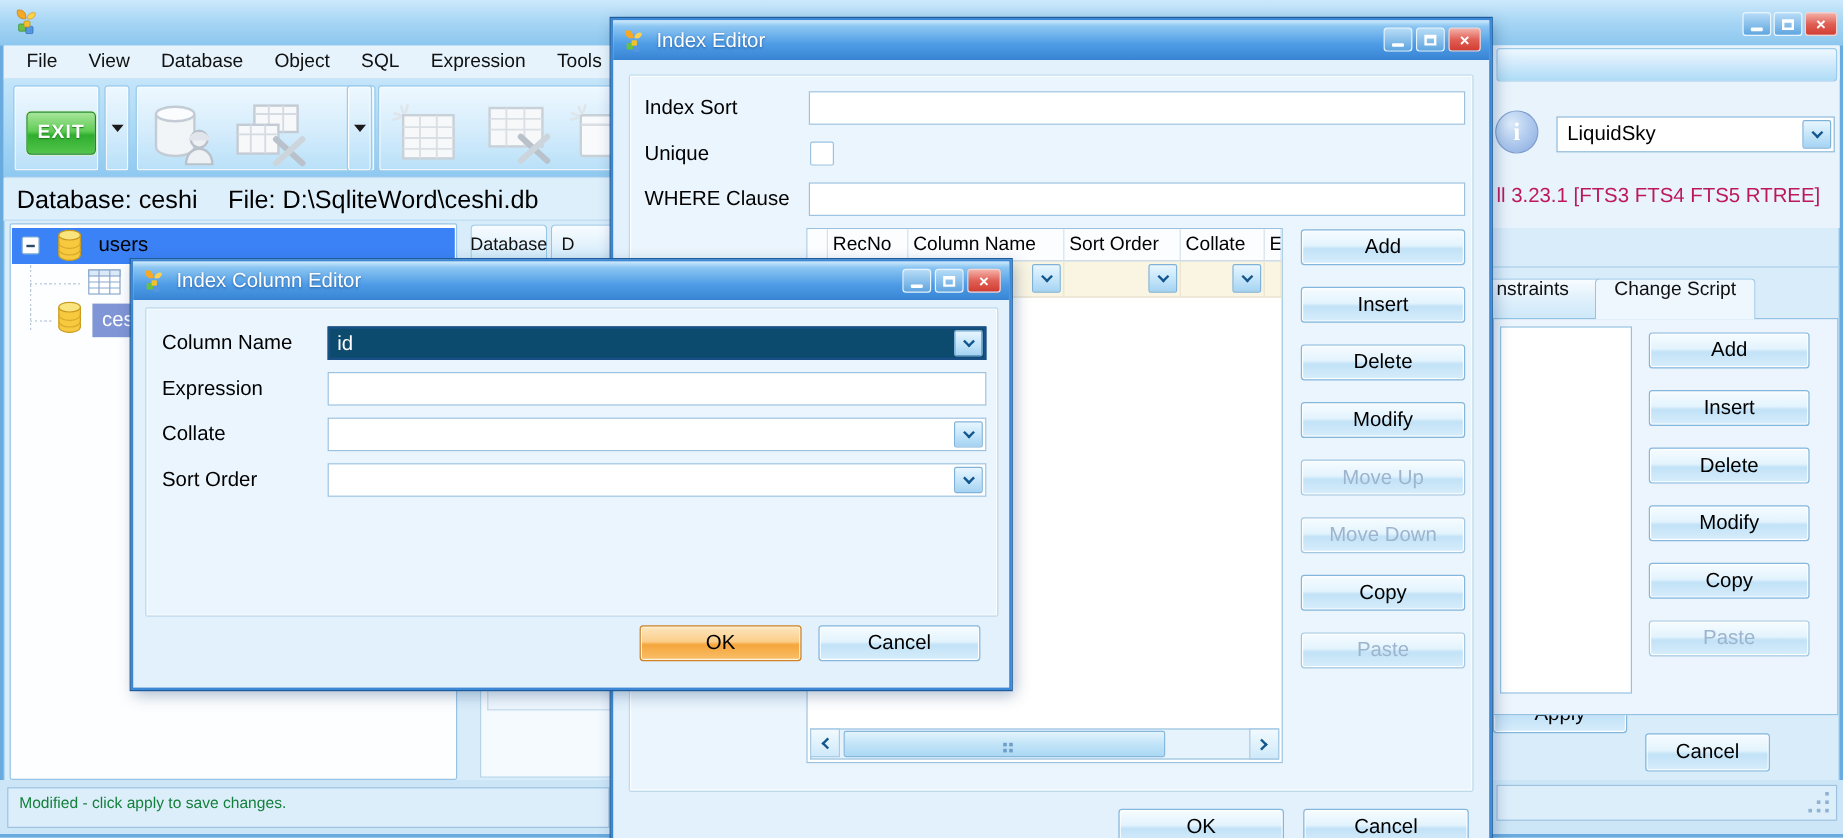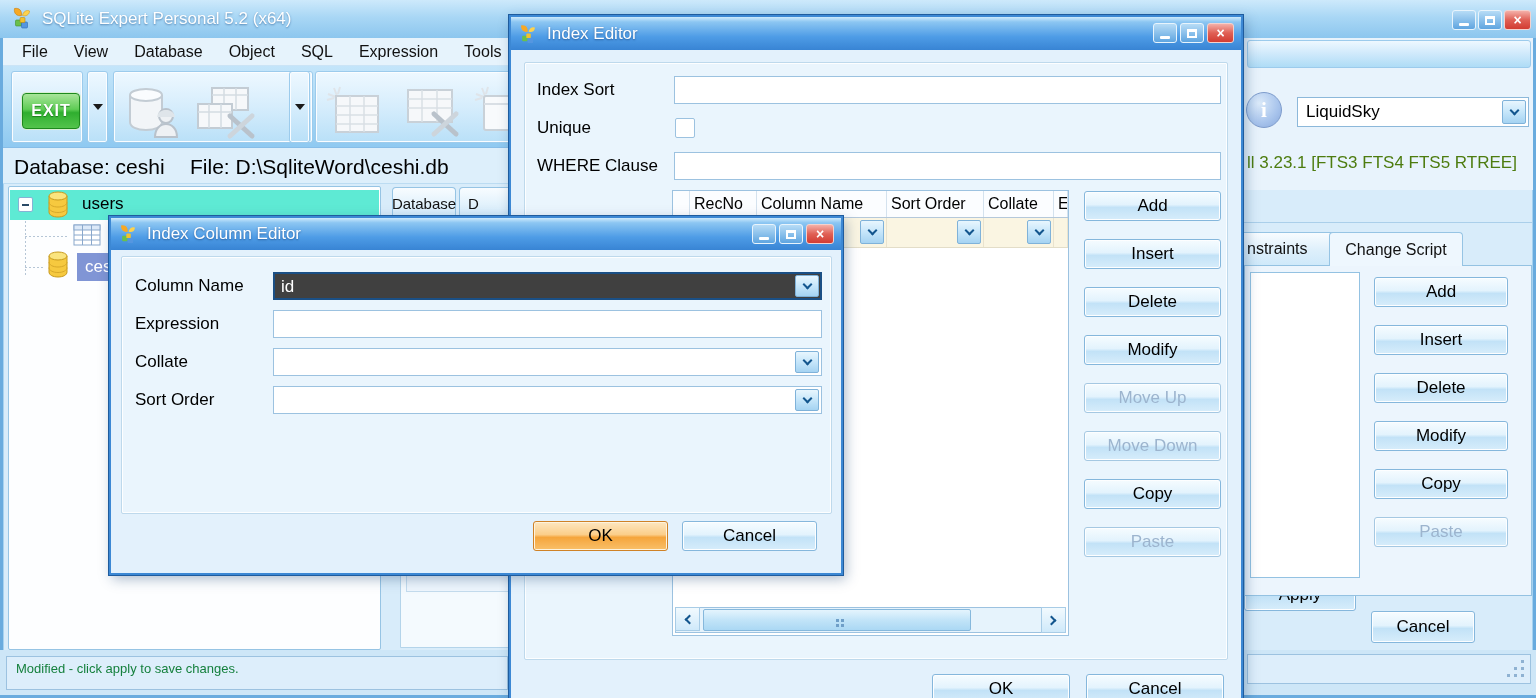--- a/index.html
+++ b/index.html
@@ -43,21 +43,21 @@
     display:flex; align-items:center; justify-content:center; text-shadow:0 1px 1px #1d7a1d; }
   .ticon { position:absolute; top:14px; }
 
   #infobar { left:3px; top:148px; width:1240px; height:36px; background:#ddeffb;
     border-bottom:1px solid #bcdcf2; }
   #infobar span { position:absolute; top:7px; font-size:21px; color:#000; }
 
   
   #tree-panel { left:8px; top:186px; width:373px; height:464px; background:#fdfeff;
     border:1px solid #96c4e4; border-radius:2px; }
-  #row-users { position:absolute; left:1px; top:3px; width:369px; height:30px; background:#5eead4; }
+  #row-users { position:absolute; left:1px; top:3px; width:369px; height:30px; background:#3b82f6; }
   .expander { position:absolute; left:9px; top:10px; width:15px; height:15px; background:#fff;
     border:1px solid #86b2d4; border-radius:2px; }
   .expander::after { content:""; position:absolute; left:3px; top:6px; width:7px; height:1.5px; background:#2a4a66; }
   .treeline-v { position:absolute; left:16px; top:26px; width:1px; height:62px;
     background:repeating-linear-gradient(180deg,#b6c6d6 0 2px,transparent 2px 4px); }
   .treeline-h { position:absolute; height:1px;
     background:repeating-linear-gradient(90deg,#b6c6d6 0 2px,transparent 2px 4px); }
   .tree-label { font-size:17px; color:#000; }
   #ceshi-sel { position:absolute; left:68px; top:66px; width:72px; height:28px; background:#8095d5;
     display:flex; align-items:center; }
@@ -74,27 +74,27 @@
   #right-toolstub { position:absolute; left:4px; top:2px; width:284px; height:28px;
     border:1px solid #9ccbec; border-radius:3px;
     background:linear-gradient(180deg,#eef8ff 0%,#cfe9fb 50%,#aedcf6 100%); }
   #info-circle { position:absolute; left:3px; top:54px; width:36px; height:36px; border-radius:50%;
     background:radial-gradient(circle at 35% 30%, #dcebfa 0%, #a8c4ec 60%, #88a8dc 100%);
     border:1px solid #7e9ccc; color:#fff; font-family:"Liberation Serif",serif; font-weight:bold;
     font-size:21px; display:flex; align-items:center; justify-content:center; }
   #db-combo { position:absolute; left:54px; top:59px; width:232px; height:30px; background:#fff;
     border:1px solid #8cb8da; }
   #db-combo .val { position:absolute; left:8px; top:4px; font-size:17px; color:#000; }
-  #version-text { position:absolute; left:4px; top:115px; font-size:17px; color:#4d7c0f; white-space:nowrap; }
+  #version-text { position:absolute; left:4px; top:115px; font-size:17px; color:#be185d; white-space:nowrap; }
   #right-divider { left:1243px; top:222px; width:290px; height:1px; background:#aacfea; }
 
   .rtab { position:absolute; top:232px; height:33px;
     background:linear-gradient(180deg,#f8fcff 0%,#ddeffb 55%,#cfe9fa 100%);
     border:1px solid #96c4e4; border-bottom:none; border-radius:4px 4px 0 0;
-    font-size:16px; color:#111; display:flex; align-items:center; }
+    font-size:16px; color:#111; display:flex; }
   #rtab-active { background:#eef7fe; height:34px; z-index:3; }
   #right-panel-box { left:1244px; top:265px; width:288px; height:331px;
     border:1px solid #94c2e2; background:#ecf5fd; z-index:2; }
   #right-listbox { left:1250px; top:272px; width:110px; height:306px; background:#fff;
     border:1px solid #94c2e2; z-index:2; }
 
   
   .btn { display:flex; align-items:center; justify-content:center; font-size:17px; color:#000;
     border:1px solid #85b7dc; border-radius:3px;
     background:linear-gradient(180deg,#f6fcff 0%,#e3f3fd 45%,#c2e2f7 55%,#d7edfb 100%);
@@ -128,21 +128,21 @@
     border-radius:2px; background:linear-gradient(180deg,#e8f6fe 0%,#c6e6fa 50%,#a5d3f2 100%);
     display:flex; align-items:center; justify-content:center; }
   .chev { width:7px; height:7px; border-right:2px solid #13568e; border-bottom:2px solid #13568e;
     transform:rotate(45deg); margin-top:-3px; }
   .chev.left  { transform:rotate(135deg); margin:0 -2px 0 2px; }
   .chev.right { transform:rotate(-45deg); margin:0 2px 0 -2px; }
   .checkbox { position:absolute; width:20px; height:20px; background:#fff; border:1px solid #9cc2e0;
     border-radius:2px; }
 
   
-  #combo-colname { background:#404040; border:2px solid #1a4f85; }
+  #combo-colname { background:#0c4a6e; border:2px solid #1a4f85; }
   #combo-colname .val { position:absolute; left:6px; top:3px; color:#fff; font-size:17px; }
 
   
   #ie-grid { position:absolute; left:161px; top:173px; width:397px; height:446px; background:#fff;
     border:1px solid #9cc2e0; }
   .g-head { display:flex; height:27px; background:#fbfdff; border-bottom:1px solid #b4c8da; }
   .g-head > div { border-right:1px solid #d4e2ee; font-size:16px; color:#000;
     display:flex; align-items:center; padding-left:4px; overflow:hidden; white-space:nowrap; }
   .g-row1 { display:flex; height:30px; background:#faf5e2; border-bottom:1px solid #e3ddc8; }
   .g-row1 > div { border-right:1px solid #e9e3cf; position:relative; }
@@ -173,21 +173,20 @@
 <div id="main-window">
 
   <div class="abs" id="main-titlebar">
     <svg class="abs" style="left:12px;top:7px" width="22" height="22" viewBox="0 0 22 22">
       <path d="M2.5 1.5 C7.5 .5 10 4 9.5 8.5 C5 9.5 1.5 6.5 2.5 1.5Z" fill="#f7a824" stroke="#c77d0a" stroke-width="0.6"></path>
       <path d="M10.5 8.5 C11 4.5 15 2.5 17.5 4 C17.5 7.5 14 9.8 10.5 8.5Z" fill="#fdd24e" stroke="#d79a1a" stroke-width="0.6"></path>
       <rect x="3.5" y="13" width="6" height="6" rx="1" fill="#6abf4b" stroke="#3f8f2a" stroke-width="0.6"></rect>
       <rect x="9.5" y="15" width="6" height="6" rx="1" fill="#5596e0" stroke="#2e6cb4" stroke-width="0.6"></rect>
       <rect x="8" y="10.5" width="5" height="5" rx="1" fill="#f2c12e" stroke="#c08a10" stroke-width="0.6"></rect>
     </svg>
-    <div id="main-title" style="margin-left:42px">SQLite Expert Personal 5.2 (x64)</div>
     <div class="abs" style="left:1452px;top:10px;display:flex;gap:2px">
       <div class="winbtn" style="width:24px">
           <div class="glyph-min"></div>
         </div>
       <div class="winbtn" style="width:24px">
           <div class="glyph-max"></div>
         </div>
       <div class="winbtn close" style="width:27px">
           <span class="glyph-x">×</span>
         </div>

